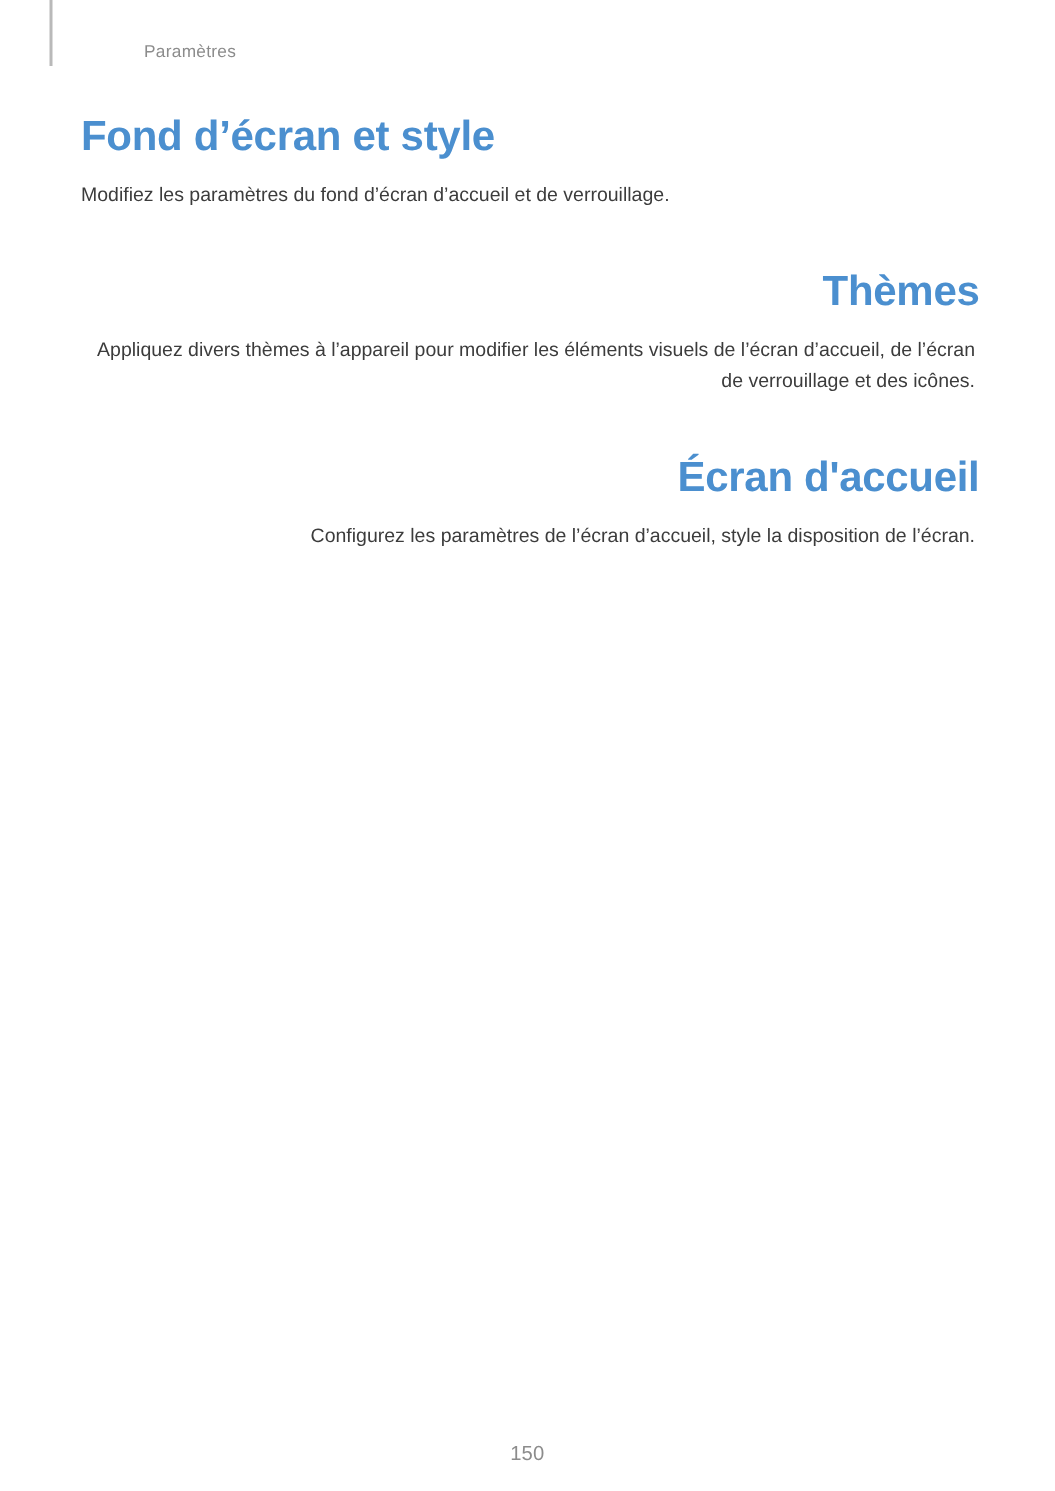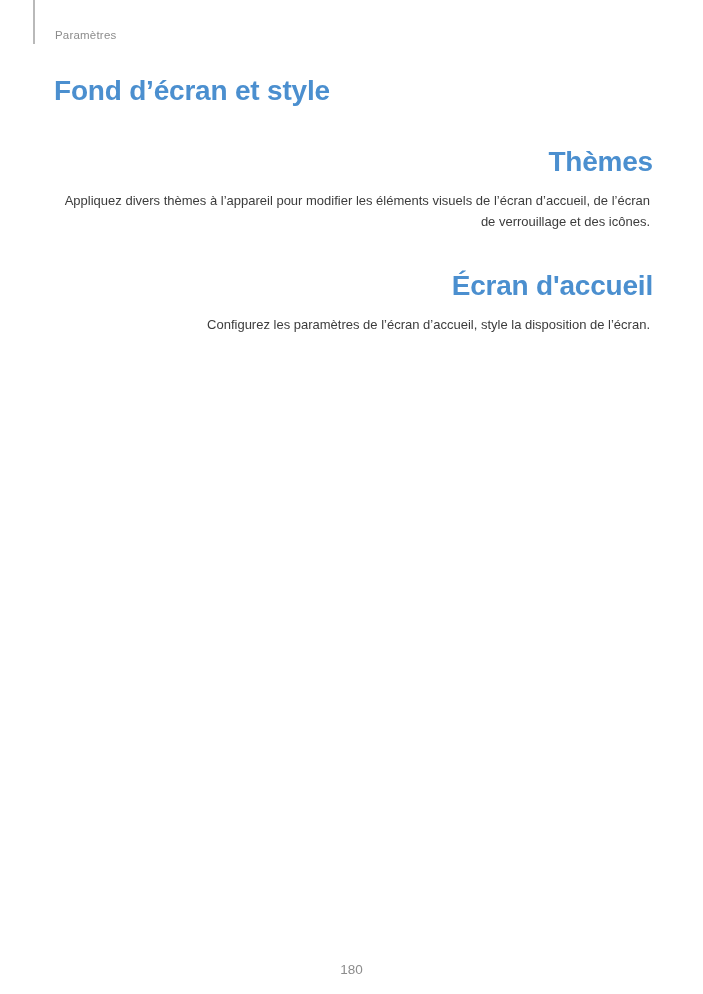--- a/index.html
+++ b/index.html
@@ -24,20 +24,21 @@
     height: 44px;
     box-sizing: border-box;
     display: flex;
     align-items: flex-end;
     padding: 0 0 3px 20px;
   }
   .header-text {
     font-size: 11.5px;
     color: #8c8c8c;
     letter-spacing: 0.2px;
+    margin-left: 41px;
   }
   
   .content {
     padding: 30px 50px 0 54px;
   }
   .topic + .topic { margin-top: 37px; text-align: right; }
   .topic-title {
     margin: 0 0 11px 0;
     font-size: 28px;
     line-height: 34px;
@@ -72,31 +73,32 @@
 <div class="page">
 
   <header class="running-header">
     <span class="header-text">Paramètres</span>
   </header>
 
   <main class="content">
 
     <section class="topic">
       <h1 class="topic-title">Fond d’écran et style</h1>
+      <p>Modifiez les paramètres du fond d’écran d’accueil et de verrouillage.</p>
     </section>
 
     <section class="topic">
       <h1 class="topic-title">Thèmes</h1>
       <p>Appliquez divers thèmes à l’appareil pour modifier les éléments visuels de l’écran d’accueil, de l’écran de verrouillage et des icônes.</p>
     </section>
 
     <section class="topic">
       <h1 class="topic-title">Écran d'accueil</h1>
       <p>Configurez les paramètres de l’écran d’accueil, style la disposition de l’écran.</p>
     </section>
 
   </main>
 
   <footer class="page-footer">
-    <span class="page-number">180</span>
+    <span class="page-number">150</span>
   </footer>
 
 </div>
 
 </body></html>

